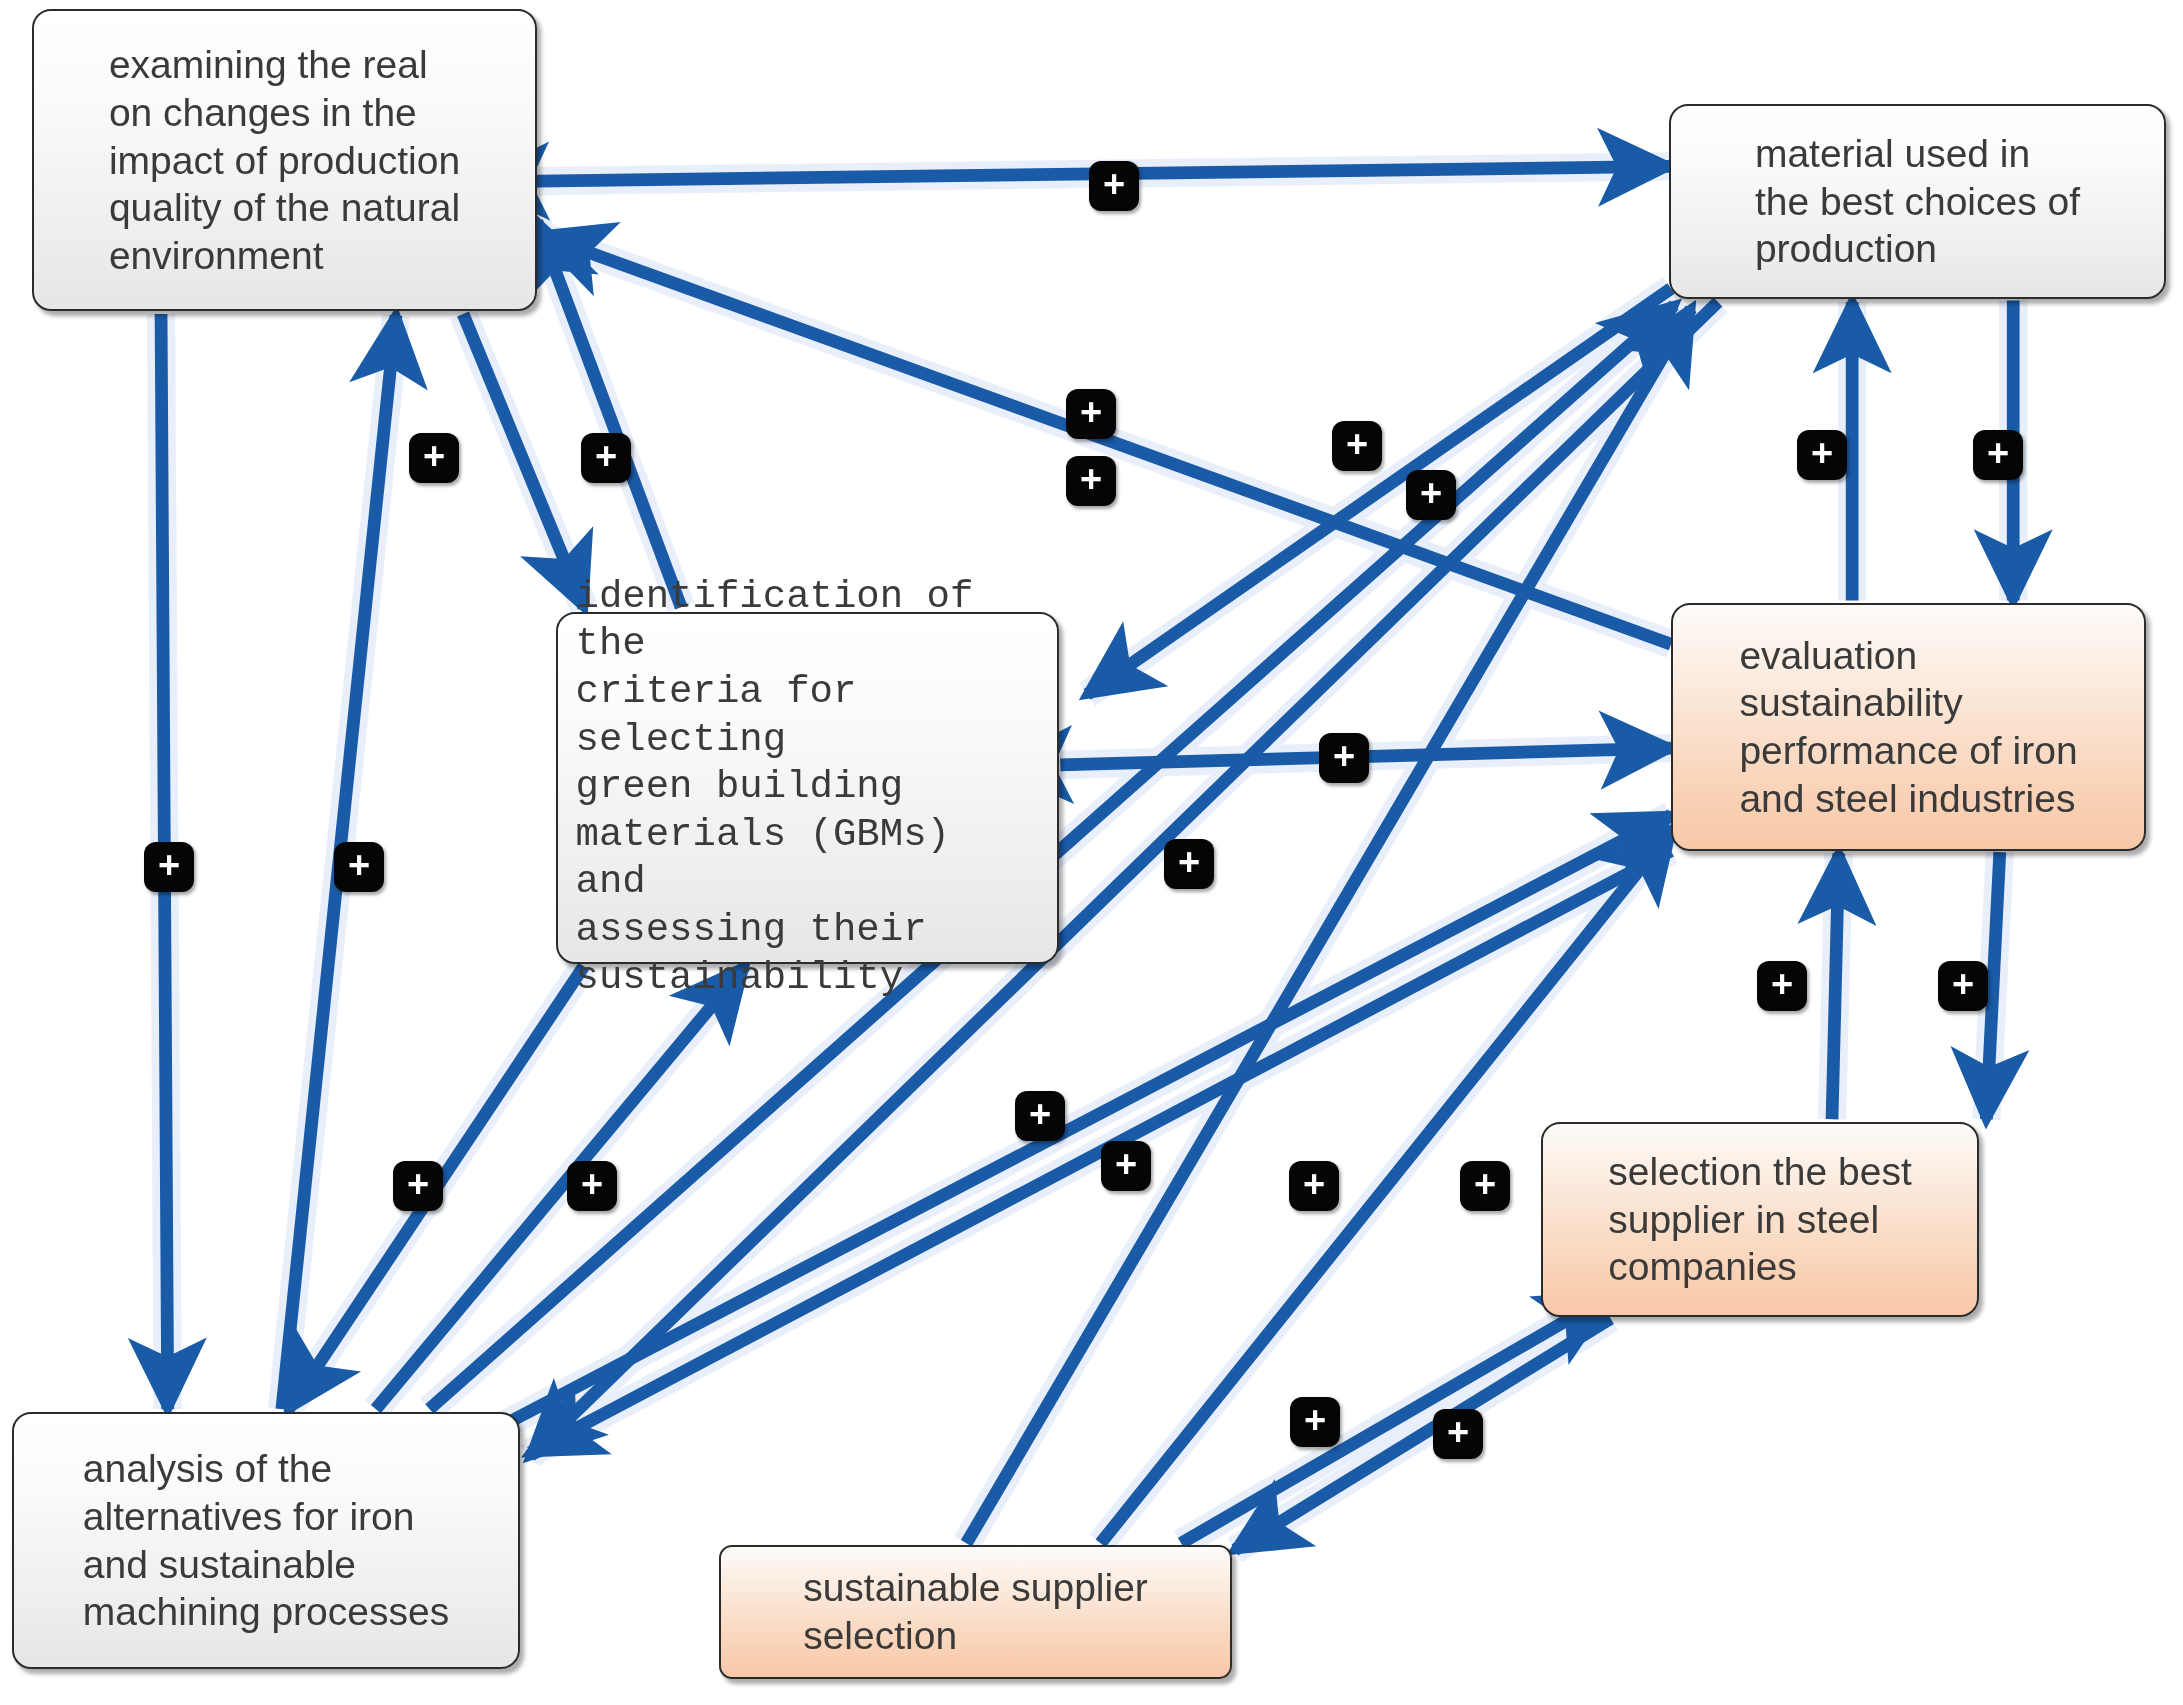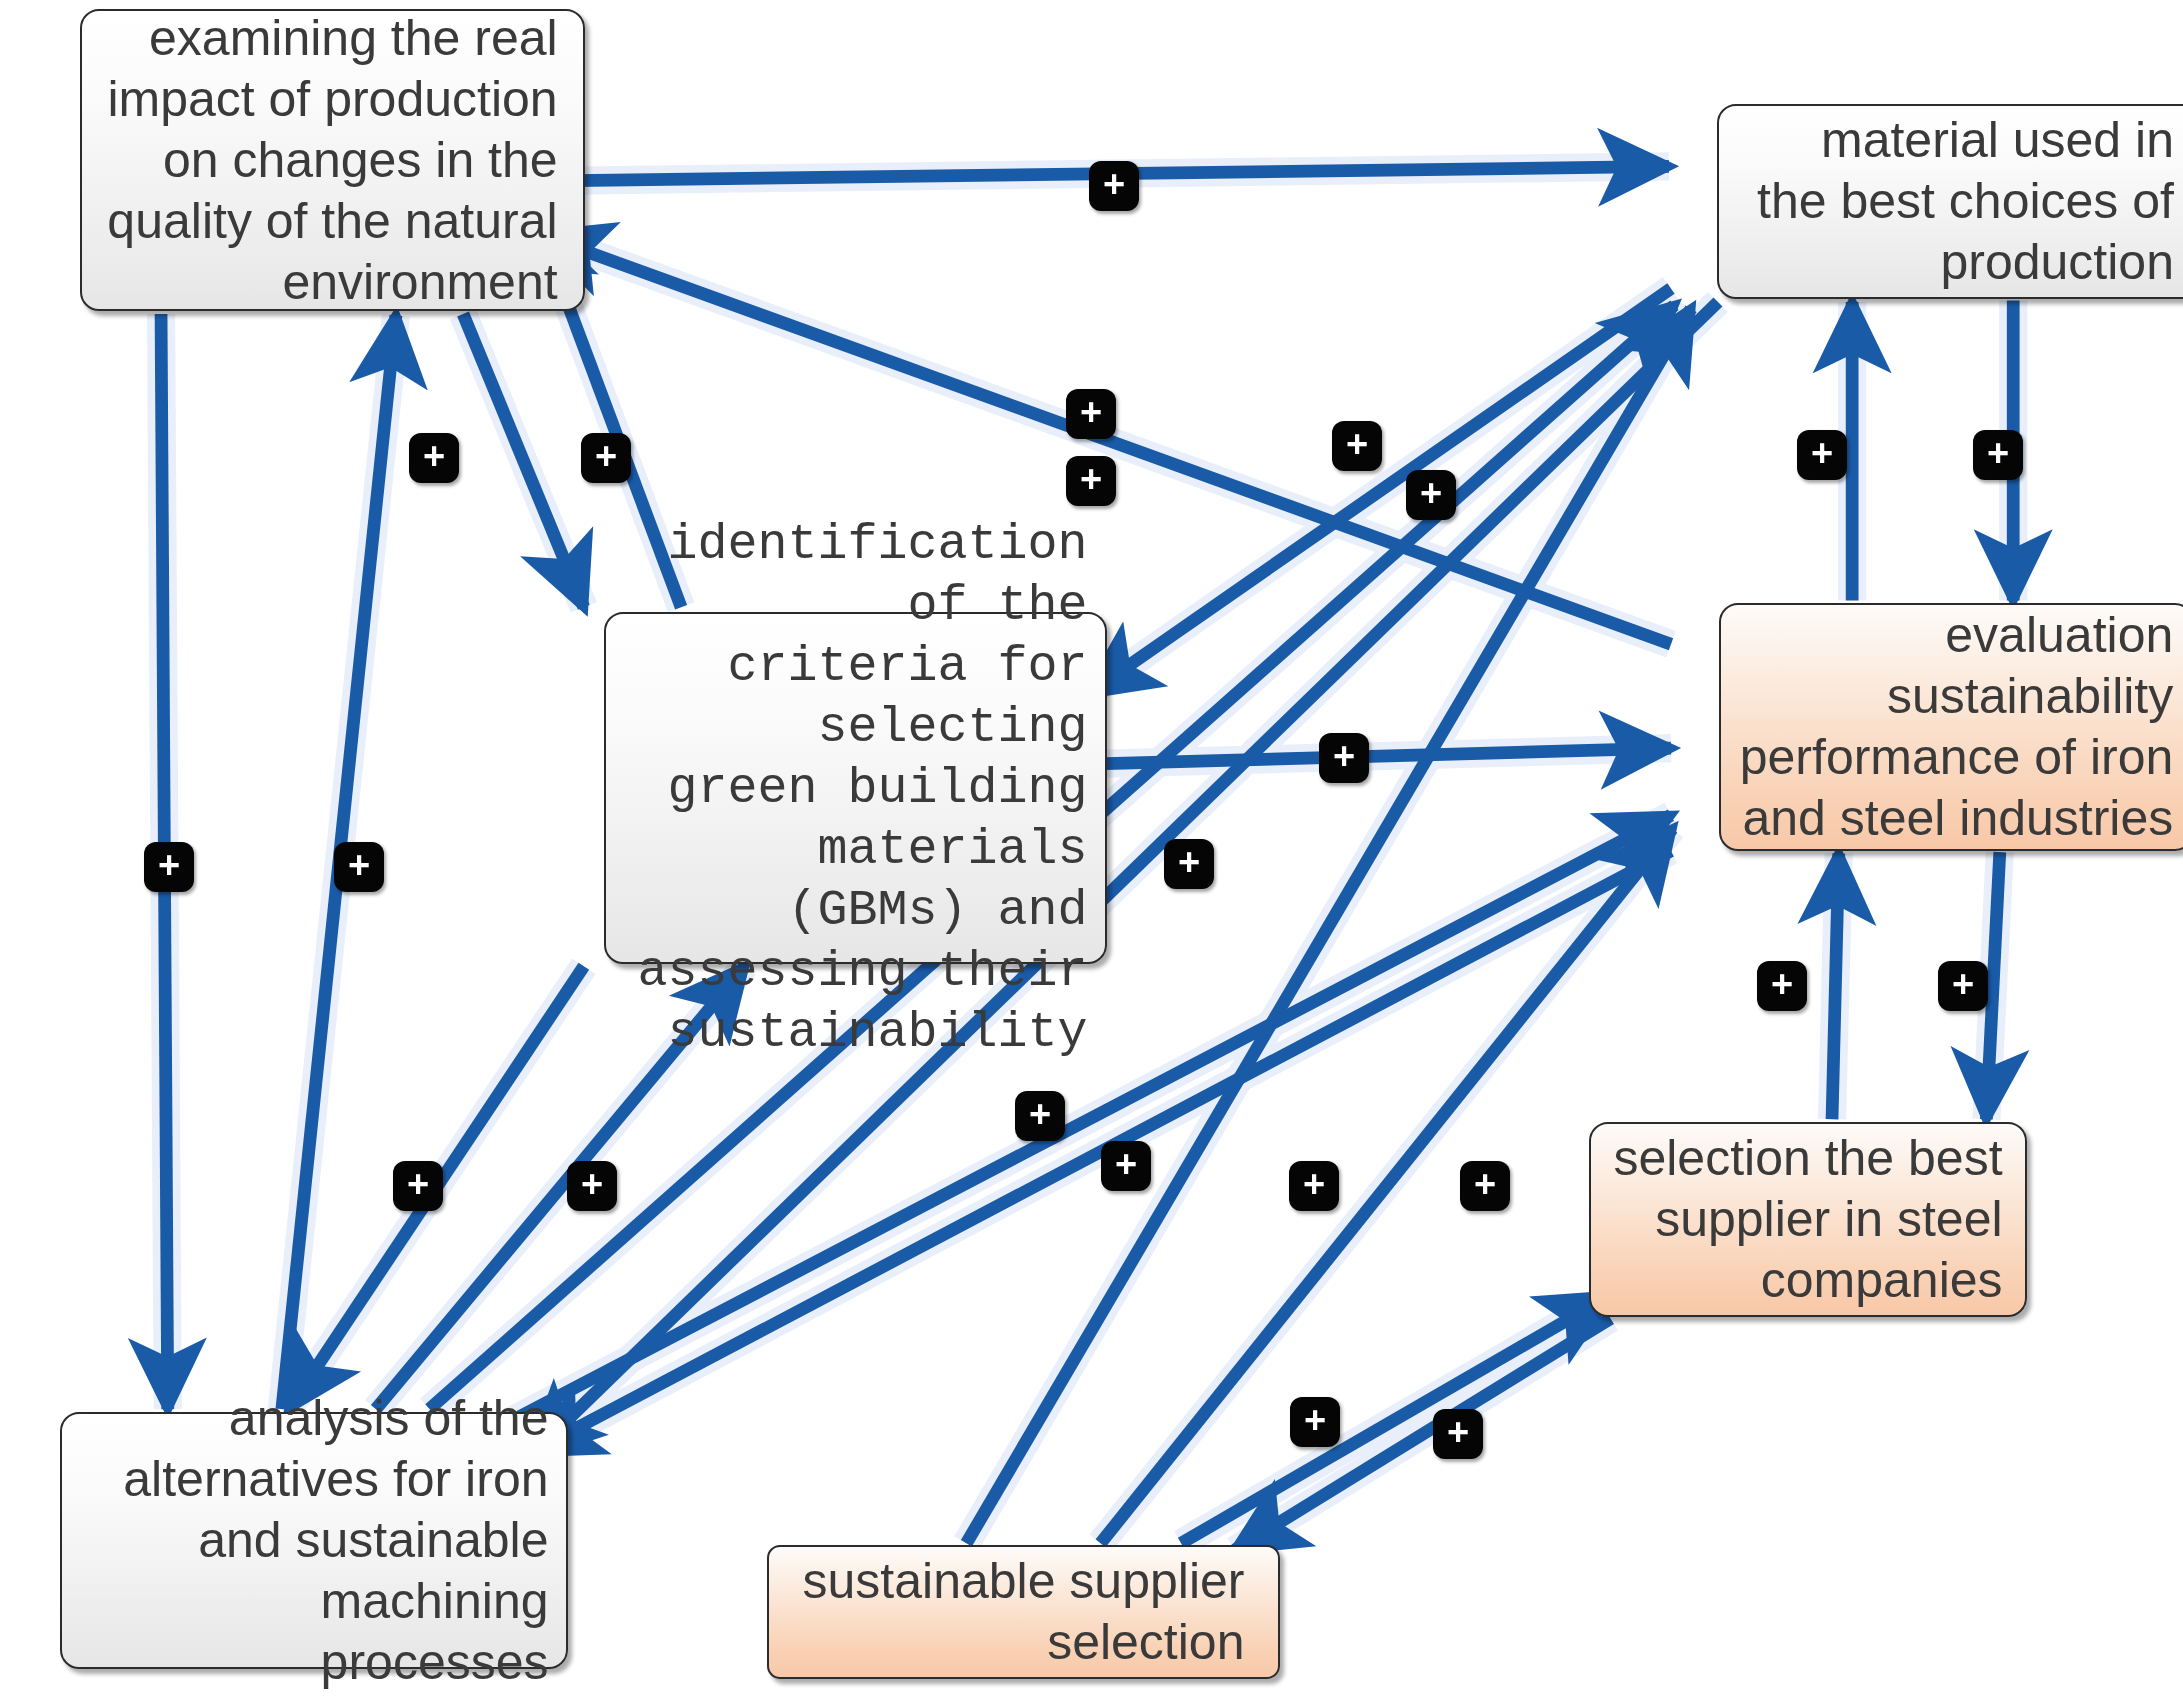--- a/index.html
+++ b/index.html
@@ -24,28 +24,27 @@
     pointer-events: none;
   }
   .node {
     position: absolute;
     box-sizing: border-box;
     border: 2.7px solid #2b2b2b;
     border-radius: 19px;
     display: flex;
     align-items: center;
     justify-content: center;
-    text-align: right;
+    text-align: left;
     color: #3a3a3a;
-    font-size: 50px;
+    font-size: 39px;
     line-height: 1.22;
     padding: 6.7px 17.5px;
     box-shadow: 4px 4.7px 4.7px rgba(0,0,0,0.33);
     z-index: 5;
-    margin-left: 48px;
   }
   .node.grey {
     background: linear-gradient(to bottom, #ffffff 0%, #fbfbfb 28%, #ededed 78%, #e6e6e6 100%);
   }
   .node.orange {
     background: linear-gradient(to bottom, #fdfbf9 0%, #fbe6d6 40%, #f9d2b6 78%, #f8c8a8 100%);
   }
   .node span { display: block; }
 
   .badge {
@@ -124,22 +123,22 @@
         <line x1="1440" y1="2300" x2="2520" y2="460" marker-end="url(#ah)"></line>
         <line x1="1760" y1="2300" x2="2400" y2="1930" marker-end="url(#ah)"></line>
         <line x1="2400" y1="1965" x2="1840" y2="2310" marker-end="url(#ah)"></line>
         <line x1="1640" y1="2300" x2="2492" y2="1235" marker-end="url(#ah)"></line>
       </g>
   </svg>
 
   <div class="node grey" style="left: 32px; top: 9.4px; width: 505px; height: 302px;">
     <div>
         <span>examining the real</span>
+        <span>on changes in the</span>
         <span>impact of production</span>
-        <span>on changes in the</span>
         <span>quality of the natural</span>
         <span>environment</span>
       </div>
   </div>
   <div class="node grey" style="left: 1669px; top: 104px; width: 497px; height: 195px;">
     <div>
         <span>material used in</span>
         <span>the best choices of</span>
         <span>production</span>
       </div>

